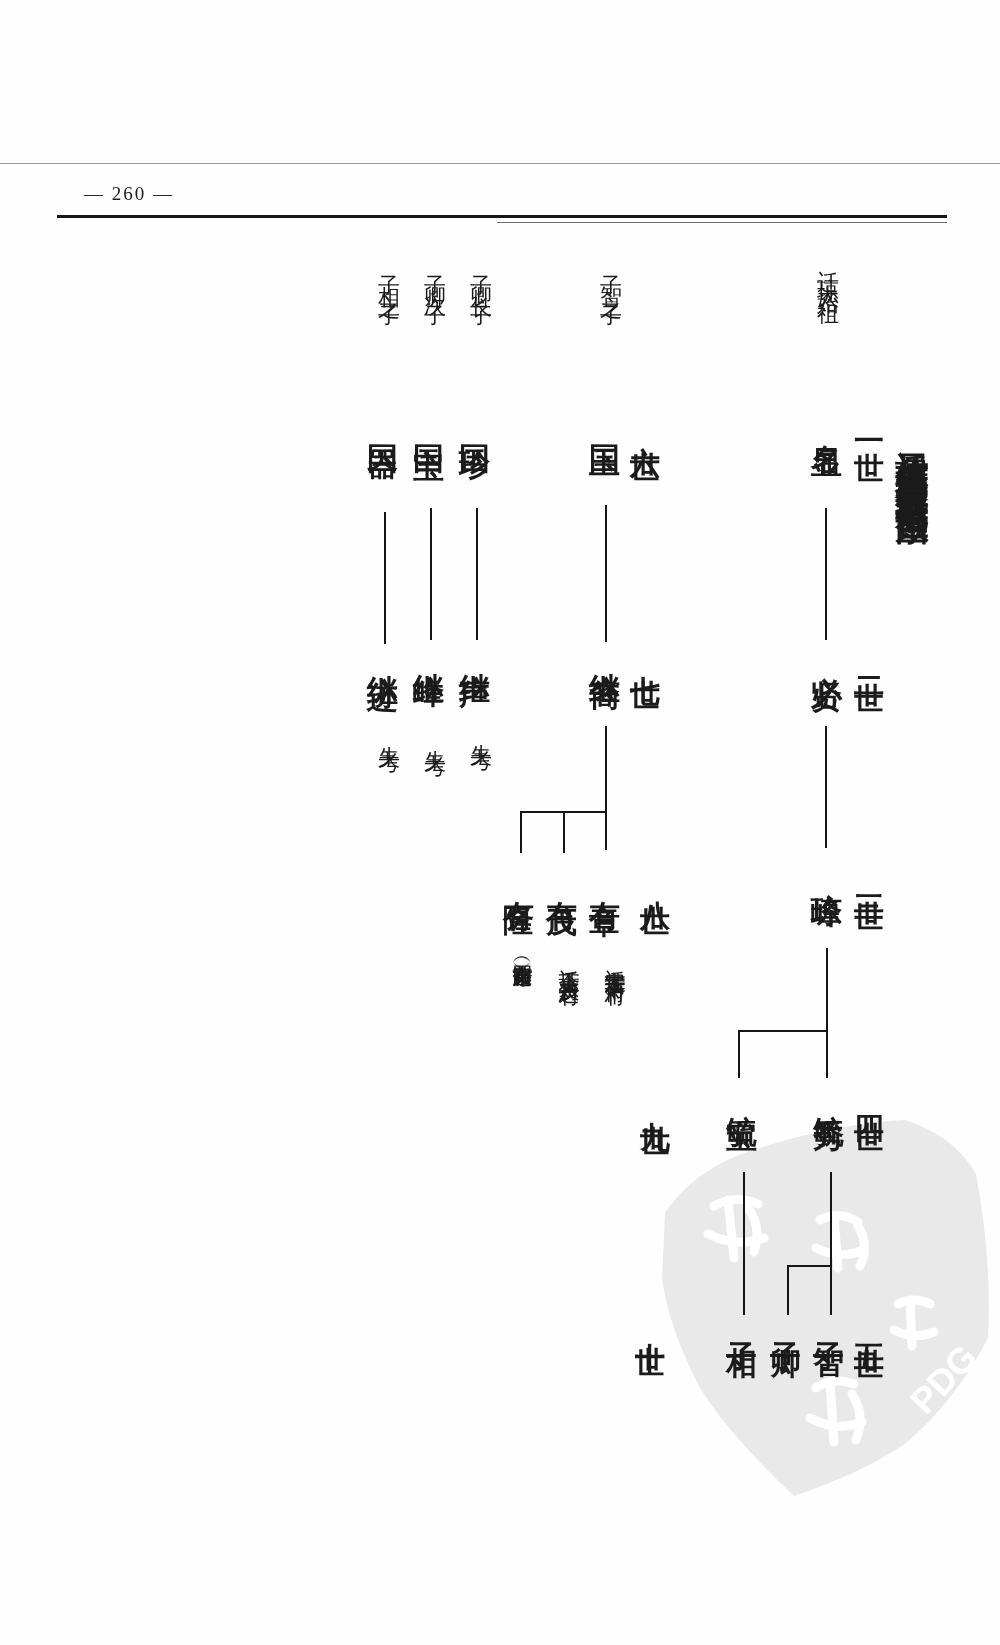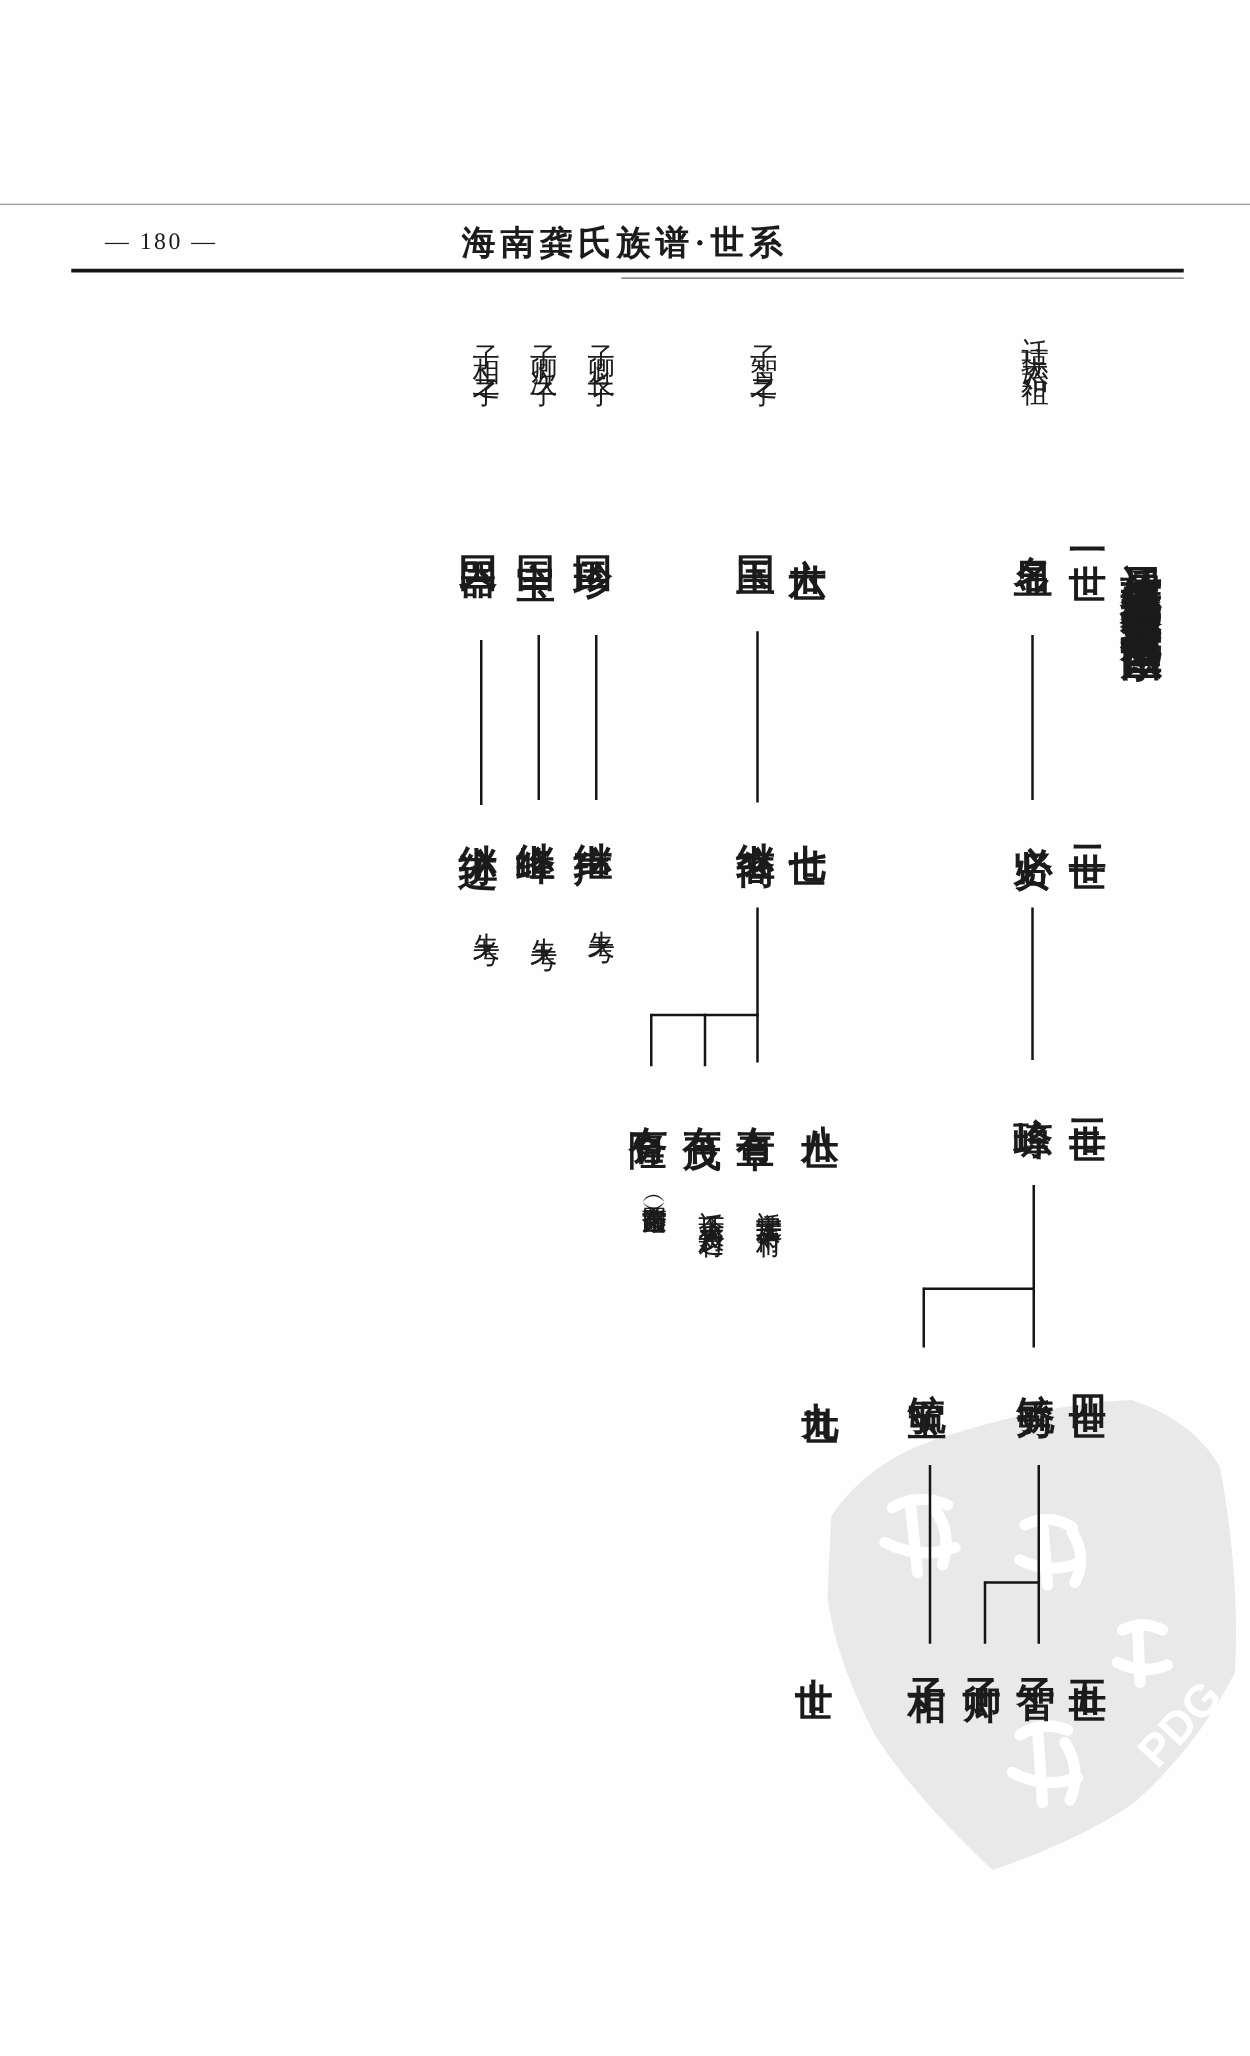--- a/index.html
+++ b/index.html
@@ -46,22 +46,21 @@
     <g stroke="#ffffff" stroke-width="9" fill="none" stroke-linecap="round">
       <path d="M84,98 q22,-12 44,-2 M78,126 q28,14 56,4 M98,92 l6,58 M118,100 q14,18 6,44"></path>
       <path d="M190,112 q20,-10 38,2 M186,140 q24,12 48,2 M204,108 l4,52 M228,118 q12,20 2,40"></path>
       <path d="M186,280 q18,-12 38,-4 M180,310 q26,14 52,4 M200,274 l4,60 M222,286 q14,22 4,46"></path>
       <path d="M268,196 q16,-8 32,0 M264,222 q20,10 40,2 M280,192 l2,46"></path>
     </g>
     <text transform="translate(296,308) rotate(-47)" font-family="Liberation Sans, DejaVu Sans, sans-serif" font-size="36" font-weight="bold" fill="#ffffff">PDG</text>
   </svg>
 
   <div class="rule-thin"></div>
-  <div class="pageno">— 180 —</div>
-  <div class="book-title">海南龚氏族谱·世系</div>
+  <div class="pageno">— 260 —</div>
   <div class="rule-thick"></div>
   <div class="rule-echo"></div>
 
   <div class="vt fig-title" style="left:895px;top:424px">迁居琼州府城太始祖龚名显公及二至七世祖世系图</div>
 
   <div class="vt note5" style="left:817px;top:252px">迁琼太始祖</div>
   <div class="vt name" style="left:811px;top:420px">名显</div>
   <div class="vt gen" style="left:854px;top:424px">一世</div>
 
   <div class="vline" style="left:825px;top:508px;height:132px"></div>

